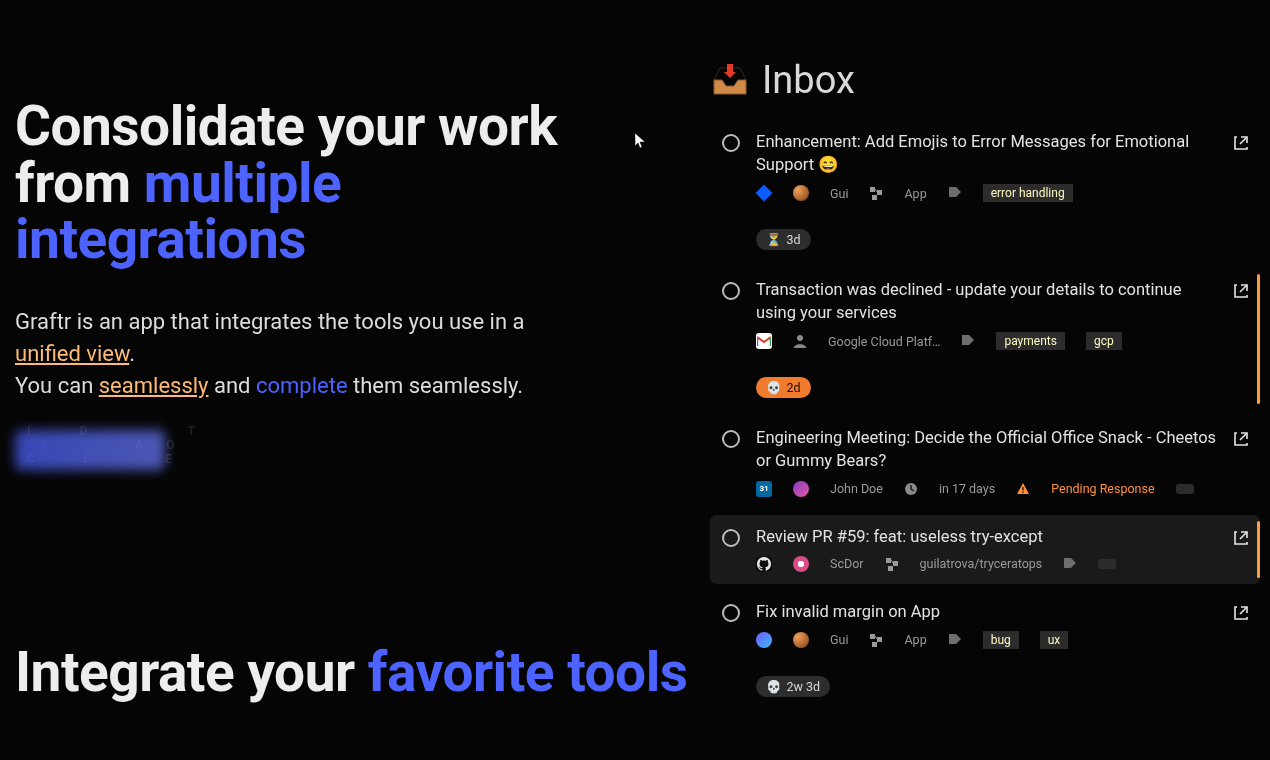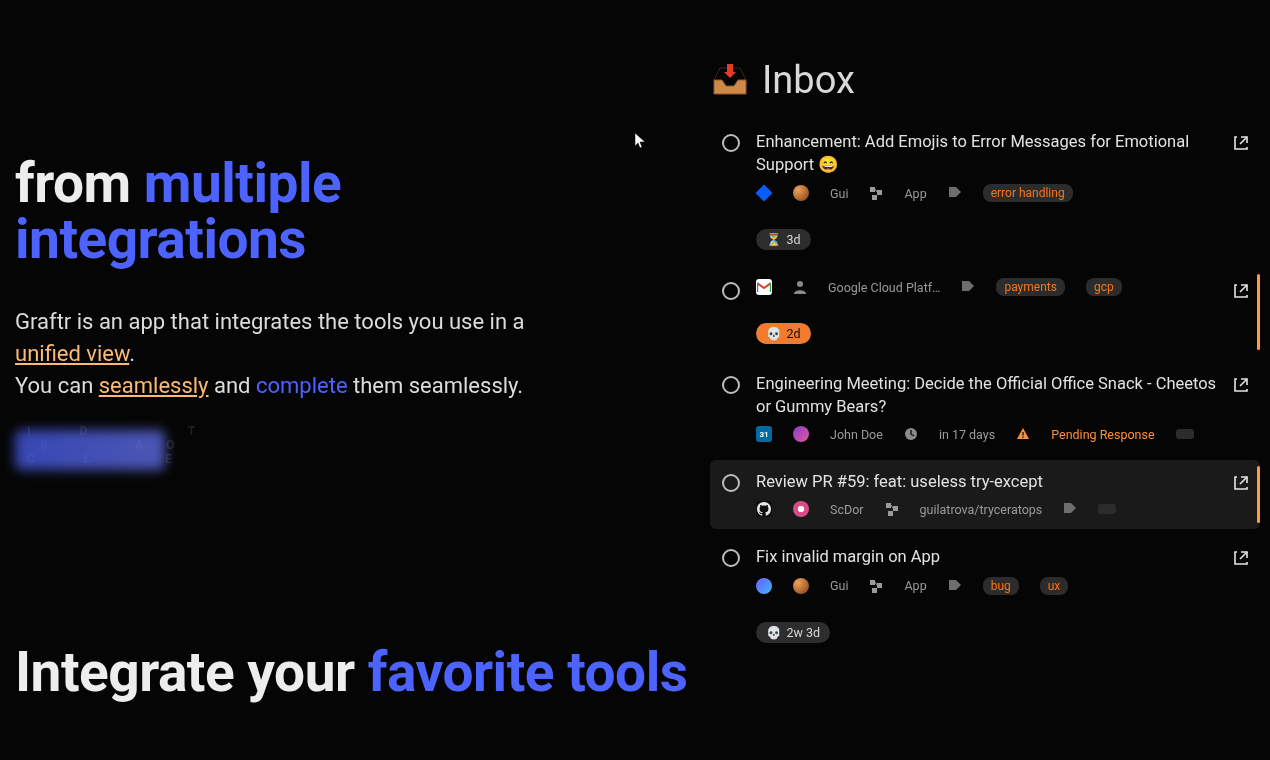--- a/index.html
+++ b/index.html
@@ -178,23 +178,23 @@
 
   .proj-icon {
     width:14px;height:14px;display:inline-flex;
   }
   .tag-icon {
     width:14px;height:14px;display:inline-flex;
   }
 
   .tag {
     padding: 2px 8px;
-    border-radius: 8px;
+    border-radius: 0;
     background: #2c2c2c;
-    color: #f97316;
+    color: #fef9c3;
     font-size: 12px;
   }
 
   .pill {
     display: inline-flex;
     align-items: center;
     gap: 5px;
     padding: 3px 10px;
     border-radius: 12px;
     font-size: 12.5px;
@@ -220,21 +220,21 @@
     width:18px;height:10px;border-radius:3px;background:#2c2c2c;display:inline-block;
   }
 
   .muted { color:#9a9a9a; }
 </style>
 </head>
 <body>
 
 <div class="left">
   <h1 class="headline">
-    <br>
+    <span>Consolidate your work</span><br>
     <span>from </span><span class="accent">multiple integrations</span>
   </h1>
   <p class="subtext">
     <span>Graftr is an app that integrates the tools you use in a </span><br>
     <span class="accent">unified view</span><span>.</span><br>
     <span>You can </span><span class="accent">seamlessly</span><span> and </span><span class="accent2">complete</span><span> them seamlessly.</span>
   </p>
   <div class="cta-area">
     <div class="cta-letters">I &nbsp; D &nbsp; &nbsp; &nbsp; T<br>&nbsp;S &nbsp;&nbsp;&nbsp;&nbsp; A O<br>C &nbsp; L &nbsp;&nbsp;&nbsp; E</div>
     <div class="cta-glow"></div>
@@ -298,20 +298,21 @@
           </div>
         </div>
   </div>
       <div class="item active-right">
     <span class="circle"></span>
     <svg class="open-icon" viewBox="0 0 18 18">
           <path d="M5 3 H3 V15 H15 V13" fill="none" stroke="currentColor" stroke-width="1.6"></path>
           <path d="M9 3 H15 V9" fill="none" stroke="currentColor" stroke-width="1.6"></path>
           <path d="M15 3 L8 10" fill="none" stroke="currentColor" stroke-width="1.6"></path>
         </svg>
+    <div class="item-title">Transaction was declined - update your details to continue using your services</div>
     <div class="meta">
           <span class="source-icon src-gmail">
             <svg width="14" height="12" viewBox="0 0 14 12">
               <path d="M0 2 L7 7 L14 2 L14 11 L0 11 Z" fill="#fff"></path>
               <path d="M0 2 L7 7 L14 2" fill="none" stroke="#e33b2a" stroke-width="2"></path>
               <path d="M0 2 L0 11" stroke="#3b6cff" stroke-width="2.5"></path>
               <path d="M14 2 L14 11" stroke="#2aa84f" stroke-width="2.5"></path>
             </svg>
           </span>
           <span class="person-icon">

